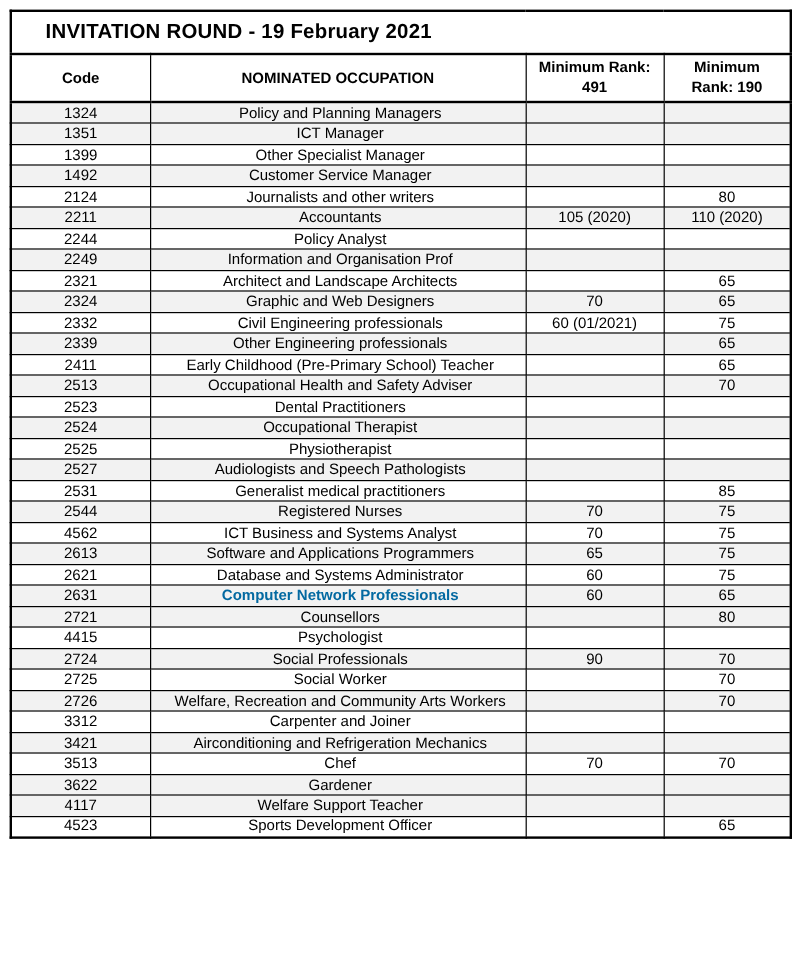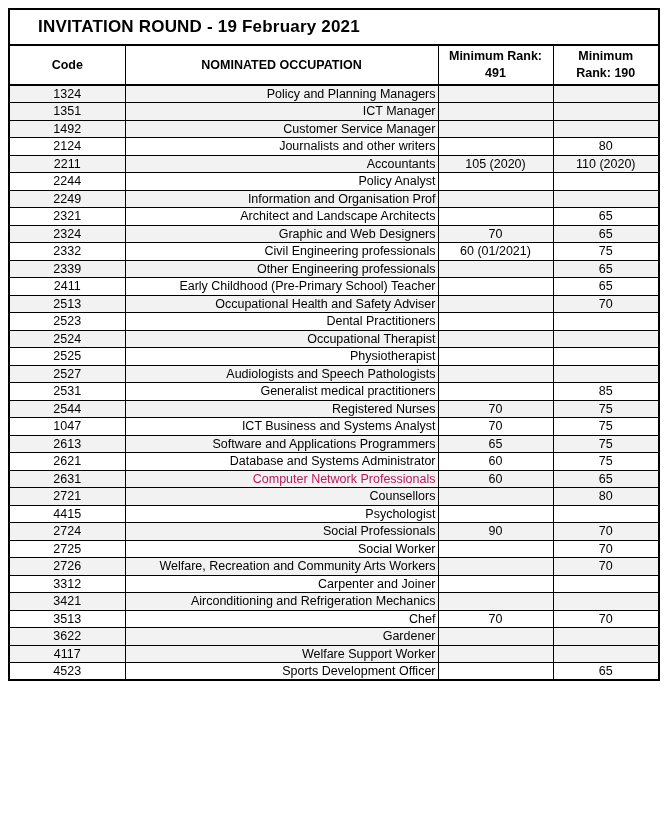--- a/index.html
+++ b/index.html
@@ -55,24 +55,24 @@
     border: 1px solid #000000;
     font-size: 12.5px;
     height: 17.5px;
     line-height: 1;
     padding: 0 2px;
     vertical-align: middle;
     white-space: nowrap;
   }
   tbody tr.shaded { background: #f2f2f2; }
   tbody td[data-name="code-cell"]      { text-align: center; margin-left: 34px; }
-  tbody td[data-name="occupation-cell"]{ text-align: right; padding-left: 6px; }
+  tbody td[data-name="occupation-cell"]{ text-align: center; padding-left: 6px; }
   tbody td[data-name="rank-491-cell"],
   tbody td[data-name="rank-190-cell"]  { text-align: center; }
-  tbody td.muted { color: #be185d; }
+  tbody td.muted { color: #0369a1; font-weight: bold; }
 </style>
 </head>
 <body>
 
 <div class="sheet" data-name="document-page">
   <table class="invitation-table" data-name="invitation-round-table">
     <colgroup>
       <col style="width:116px">
       <col style="width:313px">
       <col style="width:115px">
@@ -97,20 +97,26 @@
           <td data-name="occupation-cell">Policy and Planning Managers</td>
           <td data-name="rank-491-cell"></td>
           <td data-name="rank-190-cell"></td>
         </tr>
         <tr data-name="table-row" class="shaded">
           <td data-name="code-cell">1351</td>
           <td data-name="occupation-cell">ICT Manager</td>
           <td data-name="rank-491-cell"></td>
           <td data-name="rank-190-cell"></td>
         </tr>
+        <tr data-name="table-row">
+          <td data-name="code-cell">1399</td>
+          <td data-name="occupation-cell">Other Specialist Manager</td>
+          <td data-name="rank-491-cell"></td>
+          <td data-name="rank-190-cell"></td>
+        </tr>
         <tr data-name="table-row" class="shaded">
           <td data-name="code-cell">1492</td>
           <td data-name="occupation-cell">Customer Service Manager</td>
           <td data-name="rank-491-cell"></td>
           <td data-name="rank-190-cell"></td>
         </tr>
         <tr data-name="table-row">
           <td data-name="code-cell">2124</td>
           <td data-name="occupation-cell">Journalists and other writers</td>
           <td data-name="rank-491-cell"></td>
@@ -200,21 +206,21 @@
           <td data-name="rank-491-cell"></td>
           <td data-name="rank-190-cell">85</td>
         </tr>
         <tr data-name="table-row" class="shaded">
           <td data-name="code-cell">2544</td>
           <td data-name="occupation-cell">Registered Nurses</td>
           <td data-name="rank-491-cell">70</td>
           <td data-name="rank-190-cell">75</td>
         </tr>
         <tr data-name="table-row">
-          <td data-name="code-cell">1047</td>
+          <td data-name="code-cell">4562</td>
           <td data-name="occupation-cell">ICT Business and Systems Analyst</td>
           <td data-name="rank-491-cell">70</td>
           <td data-name="rank-190-cell">75</td>
         </tr>
         <tr data-name="table-row" class="shaded">
           <td data-name="code-cell">2613</td>
           <td data-name="occupation-cell">Software and Applications Programmers</td>
           <td data-name="rank-491-cell">65</td>
           <td data-name="rank-190-cell">75</td>
         </tr>
@@ -279,21 +285,21 @@
           <td data-name="rank-190-cell">70</td>
         </tr>
         <tr data-name="table-row" class="shaded">
           <td data-name="code-cell">3622</td>
           <td data-name="occupation-cell">Gardener</td>
           <td data-name="rank-491-cell"></td>
           <td data-name="rank-190-cell"></td>
         </tr>
         <tr data-name="table-row" class="shaded">
           <td data-name="code-cell">4117</td>
-          <td data-name="occupation-cell">Welfare Support Worker</td>
+          <td data-name="occupation-cell">Welfare Support Teacher</td>
           <td data-name="rank-491-cell"></td>
           <td data-name="rank-190-cell"></td>
         </tr>
         <tr data-name="table-row">
           <td data-name="code-cell">4523</td>
           <td data-name="occupation-cell">Sports Development Officer</td>
           <td data-name="rank-491-cell"></td>
           <td data-name="rank-190-cell">65</td>
         </tr>
       </tbody>

